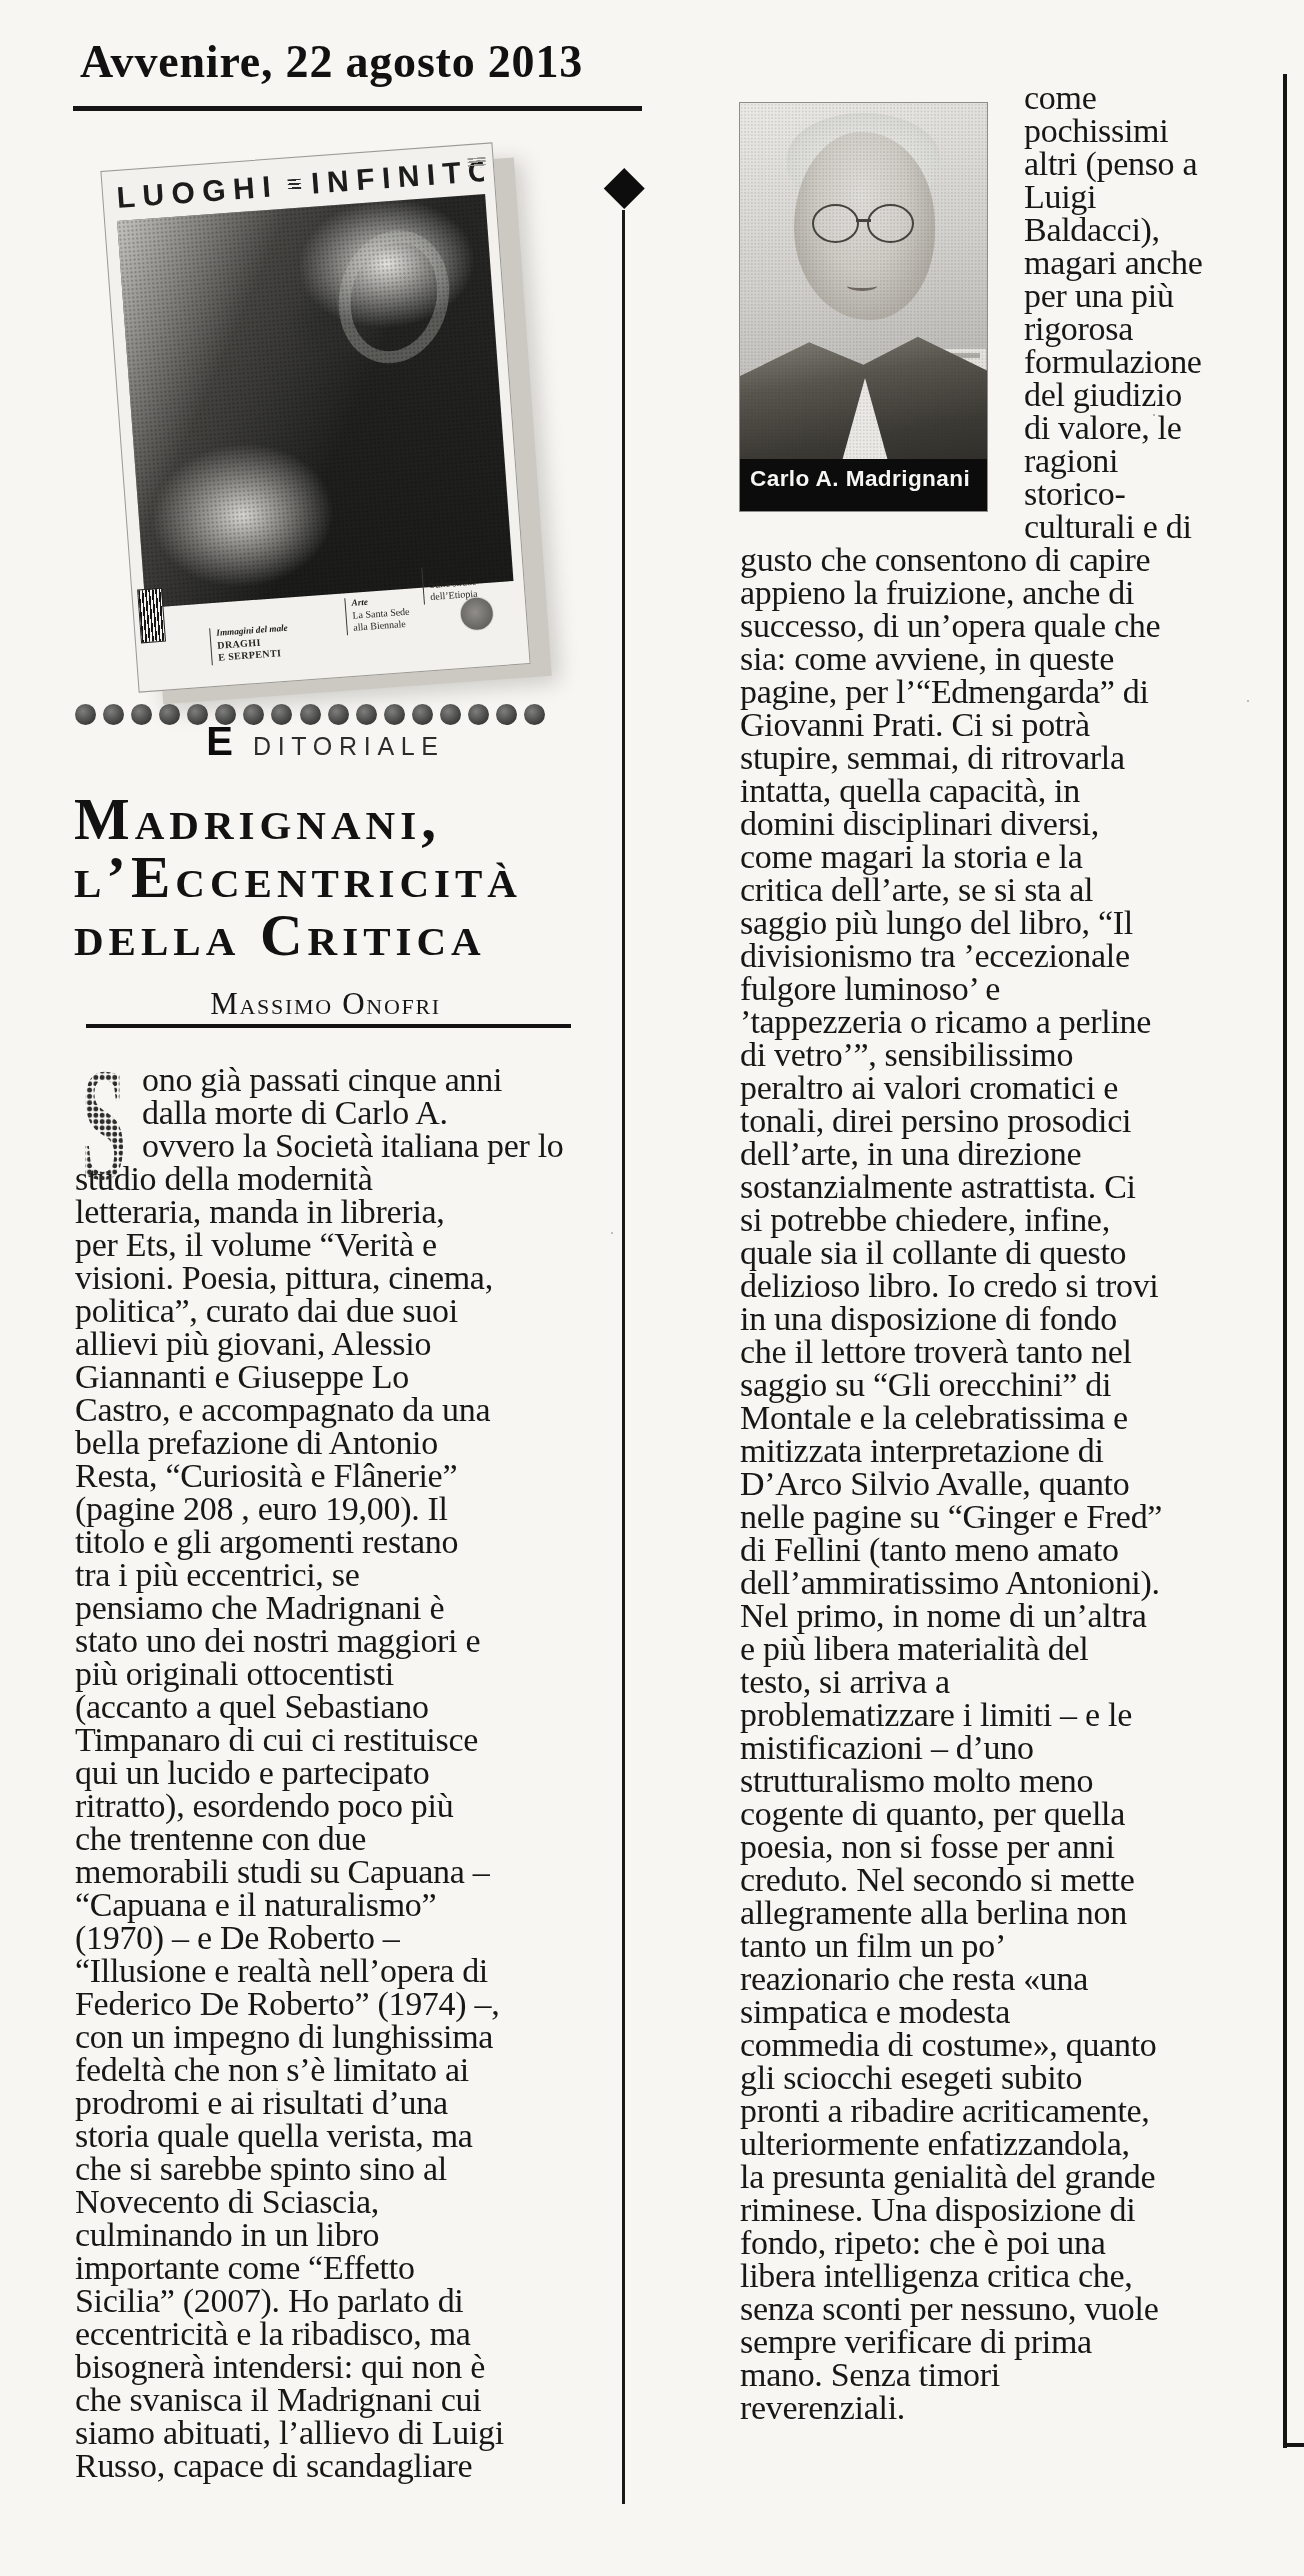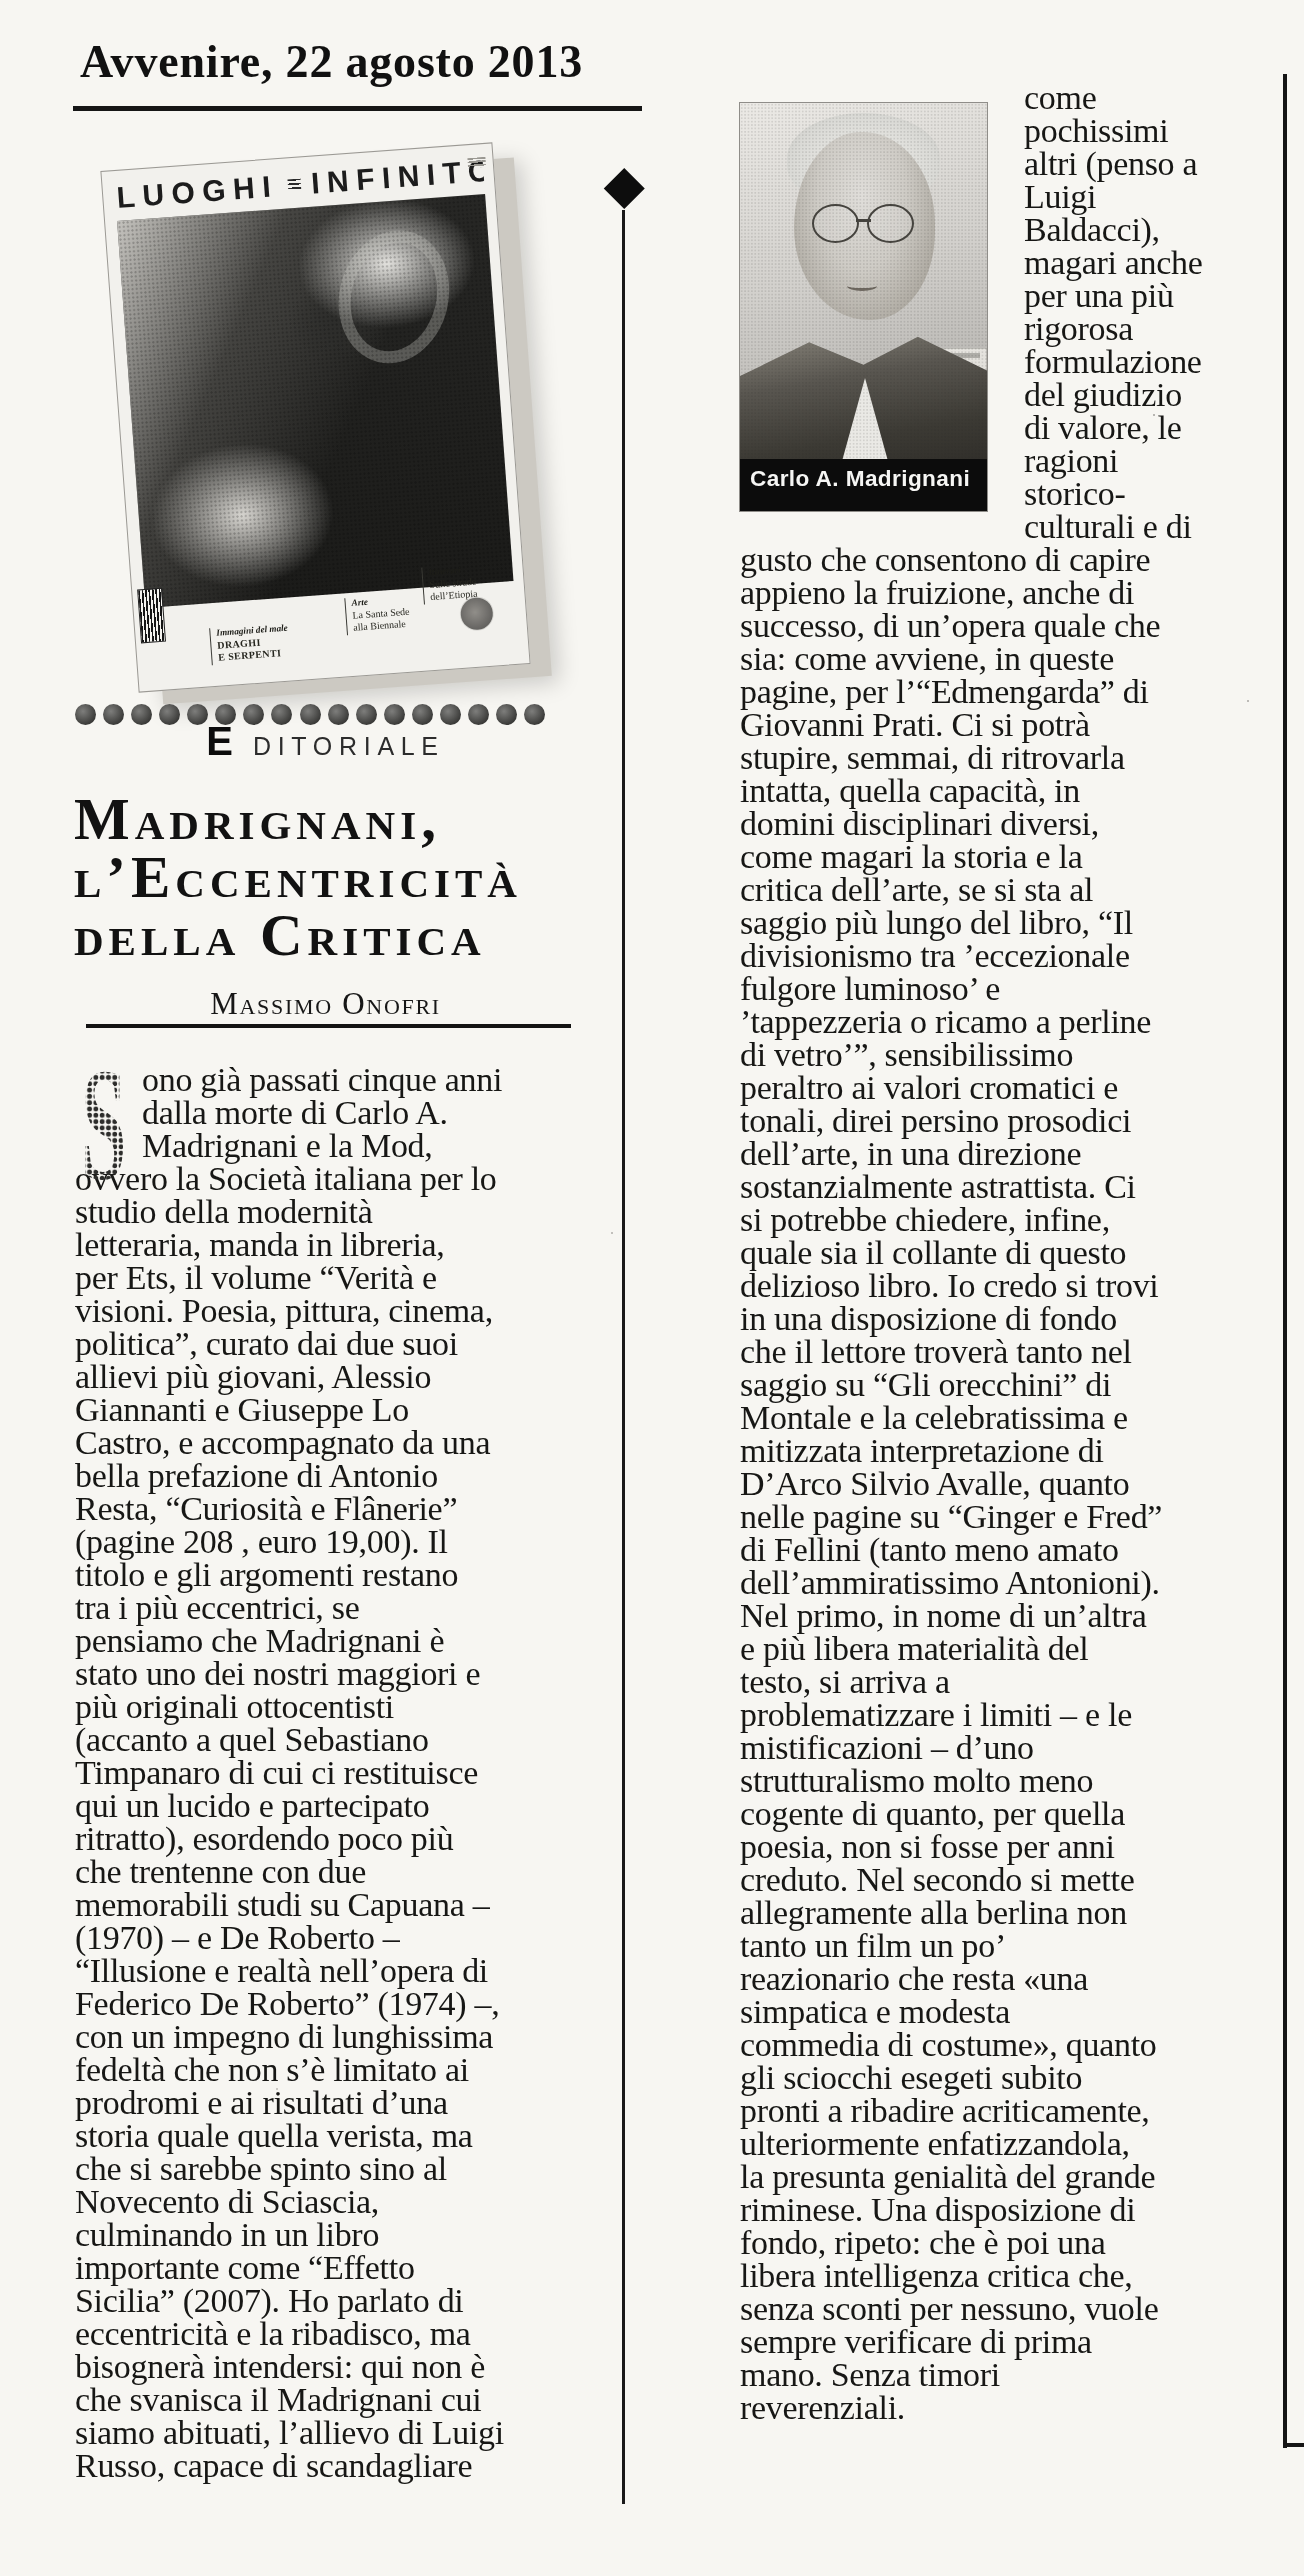--- a/index.html
+++ b/index.html
@@ -214,21 +214,20 @@
       <defs>
         <pattern id="ht" width="7.5" height="7.5" patternUnits="userSpaceOnUse">
           <circle cx="3.7" cy="3.7" r="2.9" fill="#2d2d2b"></circle>
         </pattern>
       </defs>
       <text x="1" y="131" font-family="Liberation Serif, serif" font-weight="700" font-size="192" textLength="54" lengthAdjust="spacingAndGlyphs" fill="url(#ht)">S</text>
     </svg>
     <div>
         <div class="tline">ono già passati cinque anni</div>
         <div class="tline">dalla morte di Carlo A.</div>
-        <div class="tline">Madrignani e la Mod,</div>
         <div class="tline">ovvero la Società italiana per lo</div>
         <div class="tline">studio della modernità</div>
         <div class="tline">letteraria, manda in libreria,</div>
         <div class="tline">per Ets, il volume “Verità e</div>
         <div class="tline">visioni. Poesia, pittura, cinema,</div>
         <div class="tline">politica”, curato dai due suoi</div>
         <div class="tline">allievi più giovani, Alessio</div>
         <div class="tline">Giannanti e Giuseppe Lo</div>
         <div class="tline">Castro, e accompagnato da una</div>
         <div class="tline">bella prefazione di Antonio</div>
@@ -238,20 +237,21 @@
         <div class="tline">tra i più eccentrici, se</div>
         <div class="tline">pensiamo che Madrignani è</div>
         <div class="tline">stato uno dei nostri maggiori e</div>
         <div class="tline">più originali ottocentisti</div>
         <div class="tline">(accanto a quel Sebastiano</div>
         <div class="tline">Timpanaro di cui ci restituisce</div>
         <div class="tline">qui un lucido e partecipato</div>
         <div class="tline">ritratto), esordendo poco più</div>
         <div class="tline">che trentenne con due</div>
         <div class="tline">memorabili studi su Capuana –</div>
+        <div class="tline">“Capuana e il naturalismo”</div>
         <div class="tline">(1970) – e De Roberto –</div>
         <div class="tline">“Illusione e realtà nell’opera di</div>
         <div class="tline">Federico De Roberto” (1974) –,</div>
         <div class="tline">con un impegno di lunghissima</div>
         <div class="tline">fedeltà che non s’è limitato ai</div>
         <div class="tline">prodromi e ai risultati d’una</div>
         <div class="tline">storia quale quella verista, ma</div>
         <div class="tline">che si sarebbe spinto sino al</div>
         <div class="tline">Novecento di Sciascia,</div>
         <div class="tline">culminando in un libro</div>

